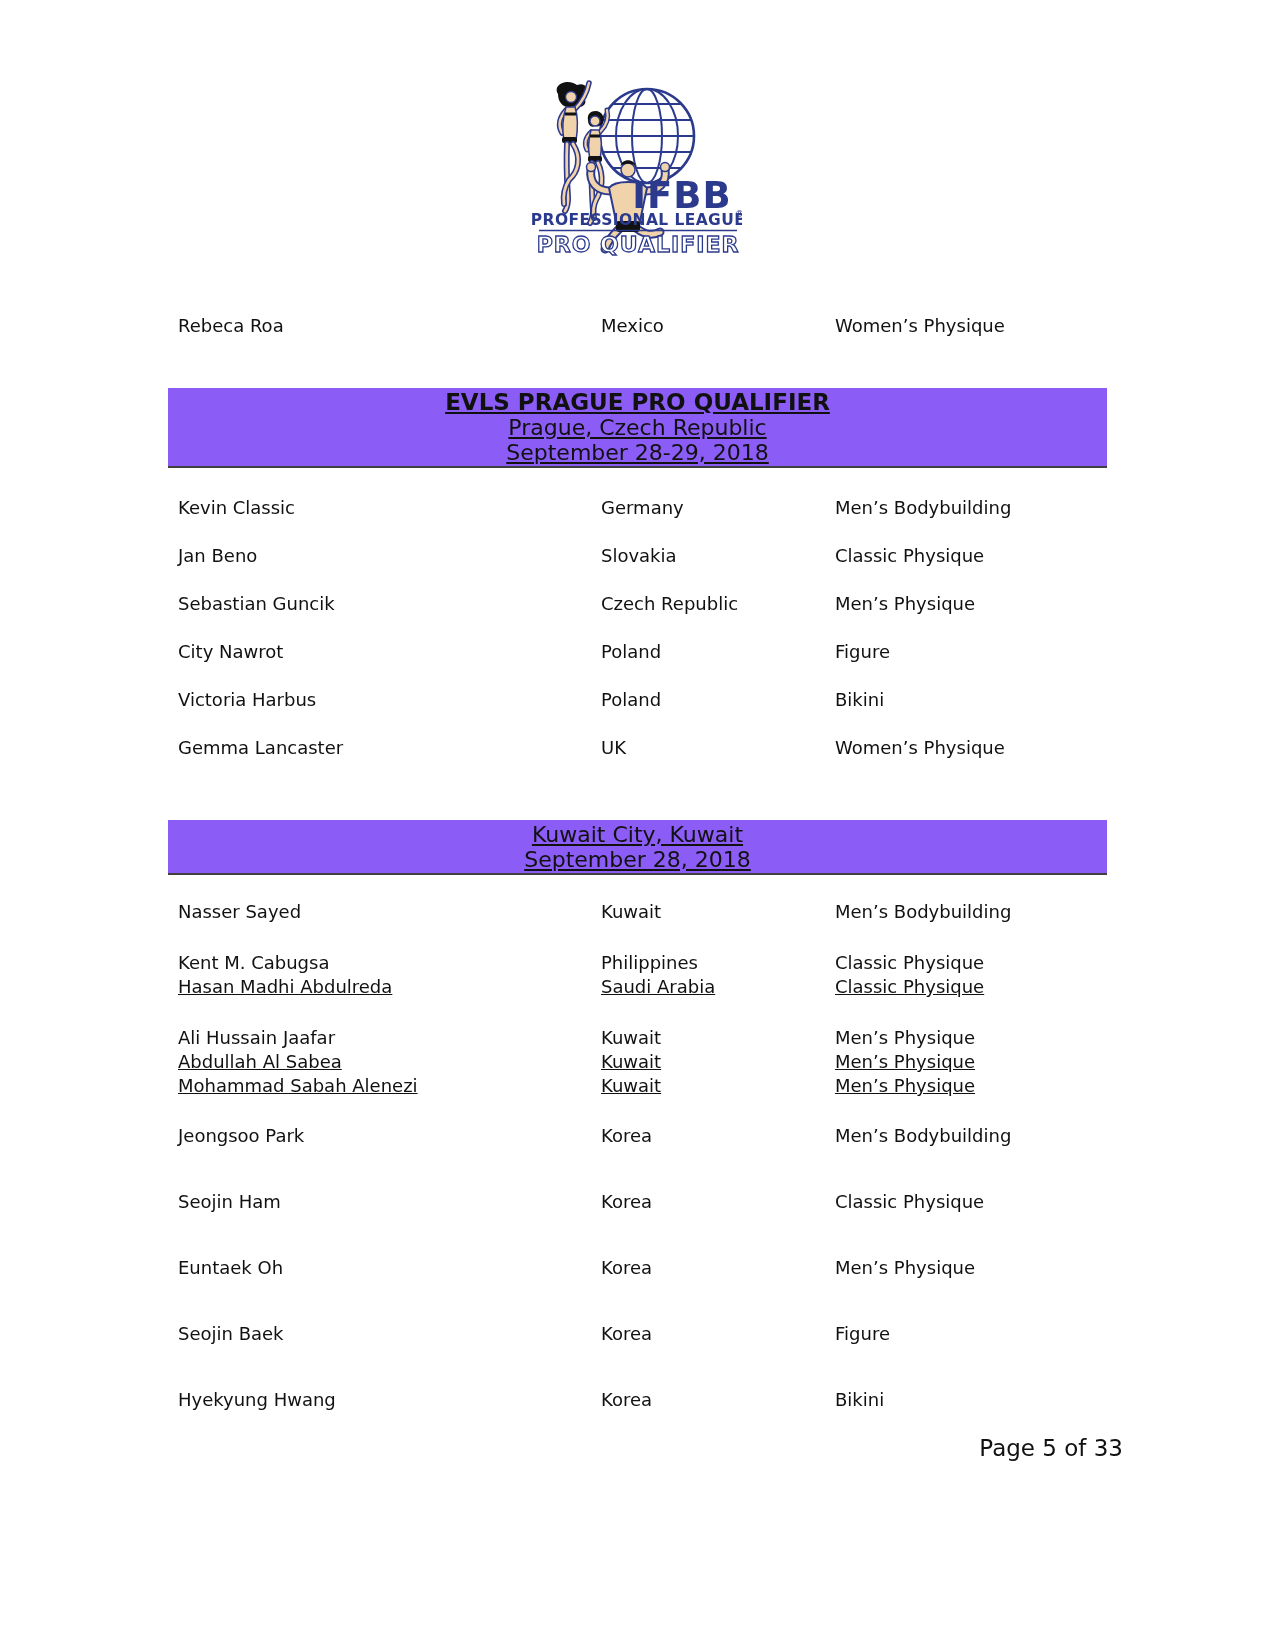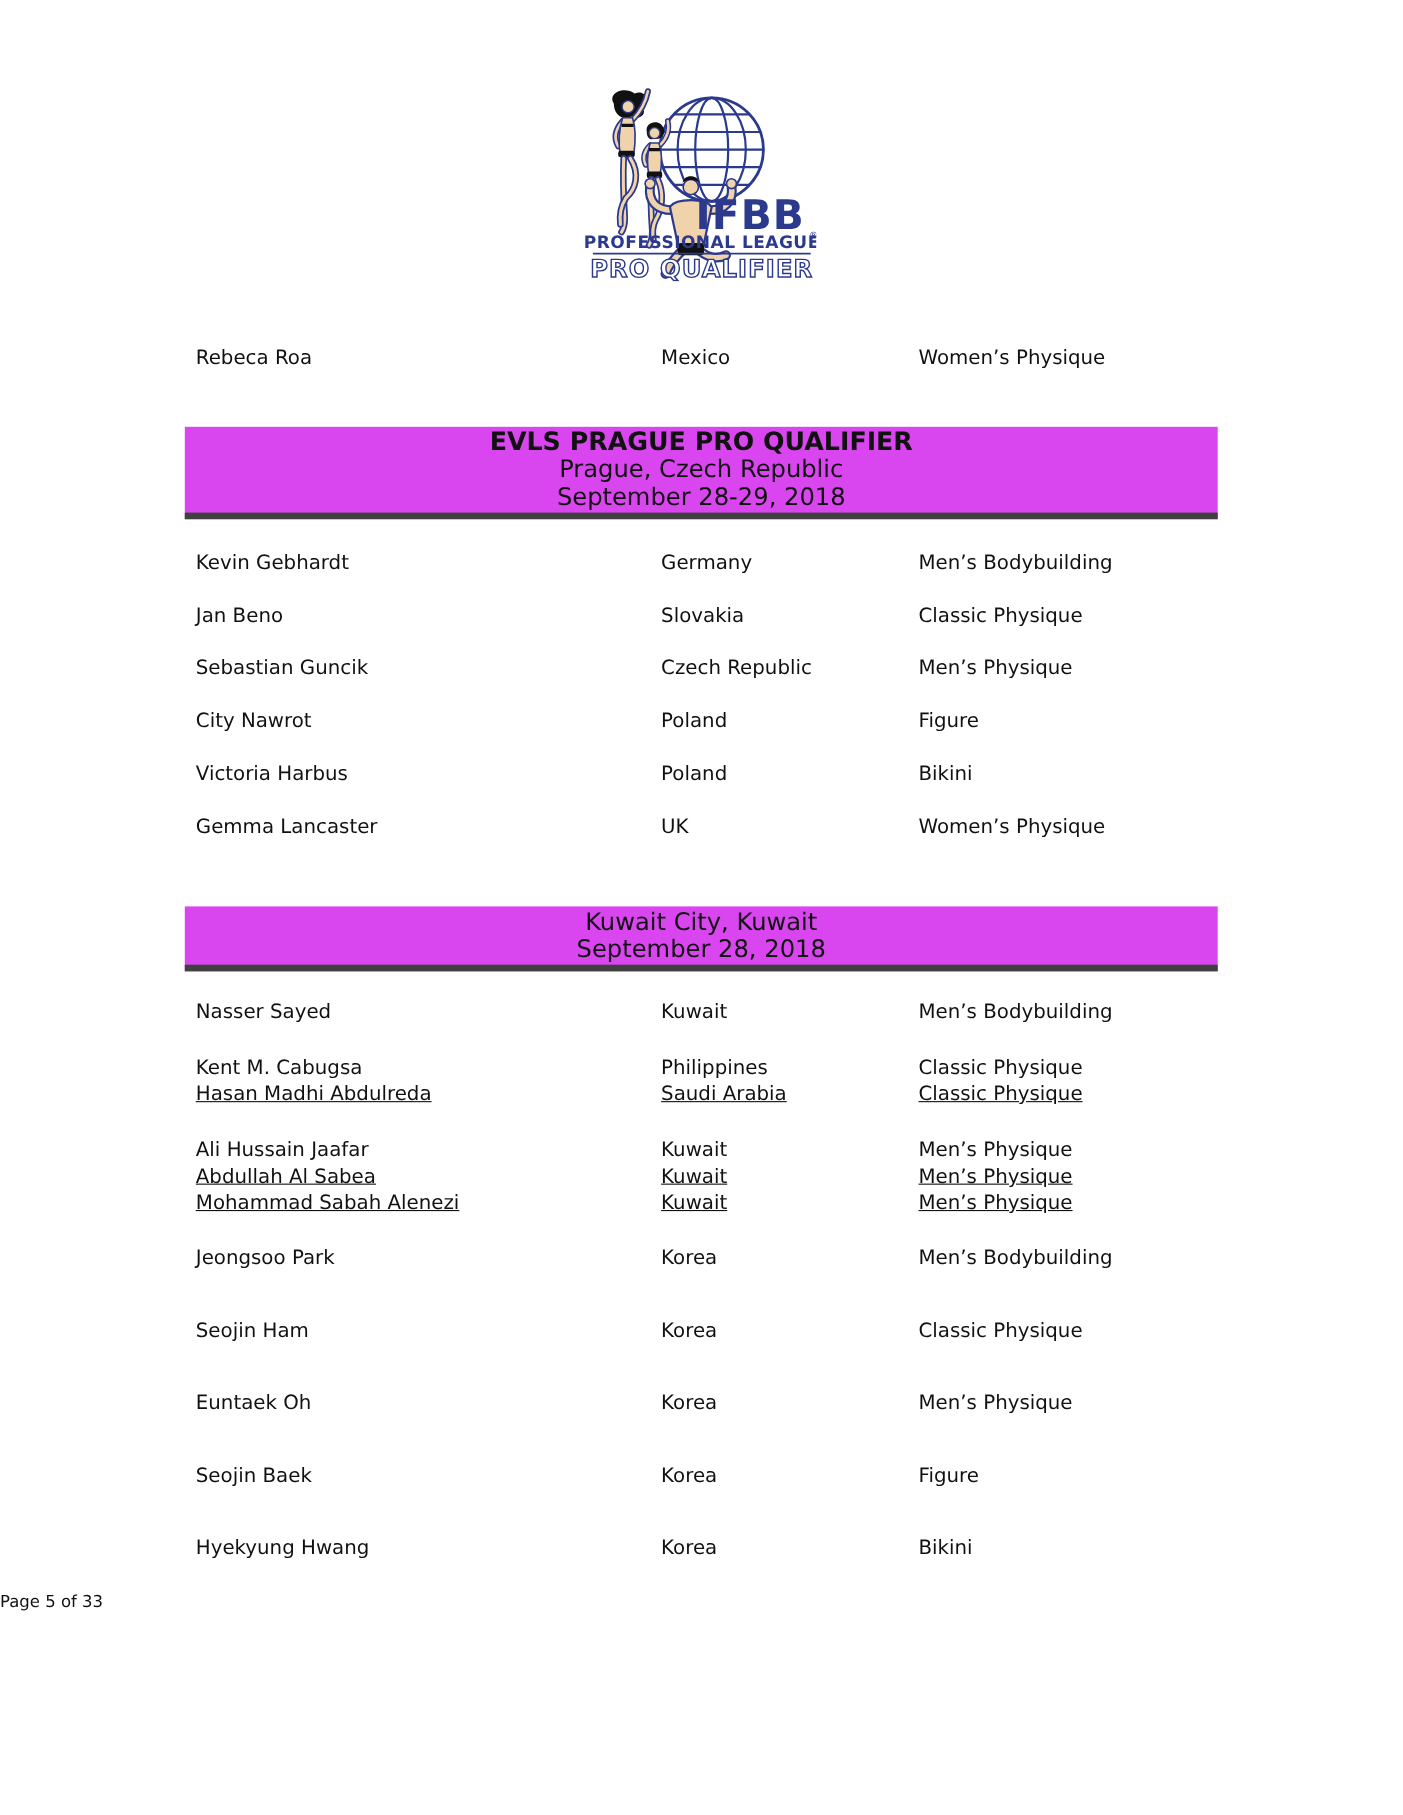--- a/index.html
+++ b/index.html
@@ -10,38 +10,38 @@
   }
   .logo-wrap{margin:78px 0 0 492px;width:250px;}
   .doc-table{margin:0 168px;}
   .row{
     display:grid;grid-template-columns:433px 234px 1fr;
     font-size:18px;line-height:24px;white-space:nowrap;
   }
   .cell.name{padding-left:10px;}
   .row.lead{margin-top:54px;}
   .band{
-    background:#d946ef;text-align:center;
-    padding:2px 0 1px 0;border-bottom:6px solid #404040;
+    background:#8b5cf6;text-align:center;
+    padding:2px 0 1px 0;border-bottom:2px solid #404040;text-decoration:underline;
   }
   .band-title{font-size:23px;line-height:25px;font-weight:bold;}
   .band-sub{font-size:22px;line-height:25px;}
   .section-0 .band{margin-top:50px;}
   .section-1 .band{margin-top:60px;}
   .section-2 .band{margin-top:49px;}
   .section .row{margin-top:24px;}
   .section-1 .row{margin-top:27px;}
   .section-2 .row{margin-top:42px;}
   .section-0 .rows .row:first-child{margin-top:28px;}
   .section-1 .rows .row:first-child{margin-top:25px;}
   .section-2 .rows .row:first-child{margin-top:26px;}
   .section .row.tight{margin-top:0;text-decoration:underline;}
   .page-footer{
-    margin:26px 152px 0 0;text-align:left;
-    font-size:15px;line-height:20px;
+    margin:26px 152px 0 0;text-align:right;
+    font-size:23px;line-height:20px;
   }
 </style>
 </head>
 <body>
 
 <div class="logo-wrap">
   <svg viewBox="0 0 250 178" width="250" height="178">
 
     <g stroke="#2c3a8d" fill="none" stroke-width="2">
       <circle cx="155" cy="58" r="47" stroke-width="2.6"></circle>
@@ -118,21 +118,21 @@
 
   <div id="sections">
   <section class="section section-0">
     <header class="band">
       <div class="band-title">EVLS PRAGUE PRO QUALIFIER</div>
       <div class="band-sub band-loc">Prague, Czech Republic</div>
       <div class="band-sub band-date">September 28-29, 2018</div>
     </header>
     <div class="rows">
   <div class="row">
-    <div class="cell name">Kevin Gebhardt</div>
+    <div class="cell name">Kevin Classic</div>
     <div class="cell country">Germany</div>
     <div class="cell division">Men’s Bodybuilding</div>
   </div>
 
   <div class="row">
     <div class="cell name">Jan Beno</div>
     <div class="cell country">Slovakia</div>
     <div class="cell division">Classic Physique</div>
   </div>
 

